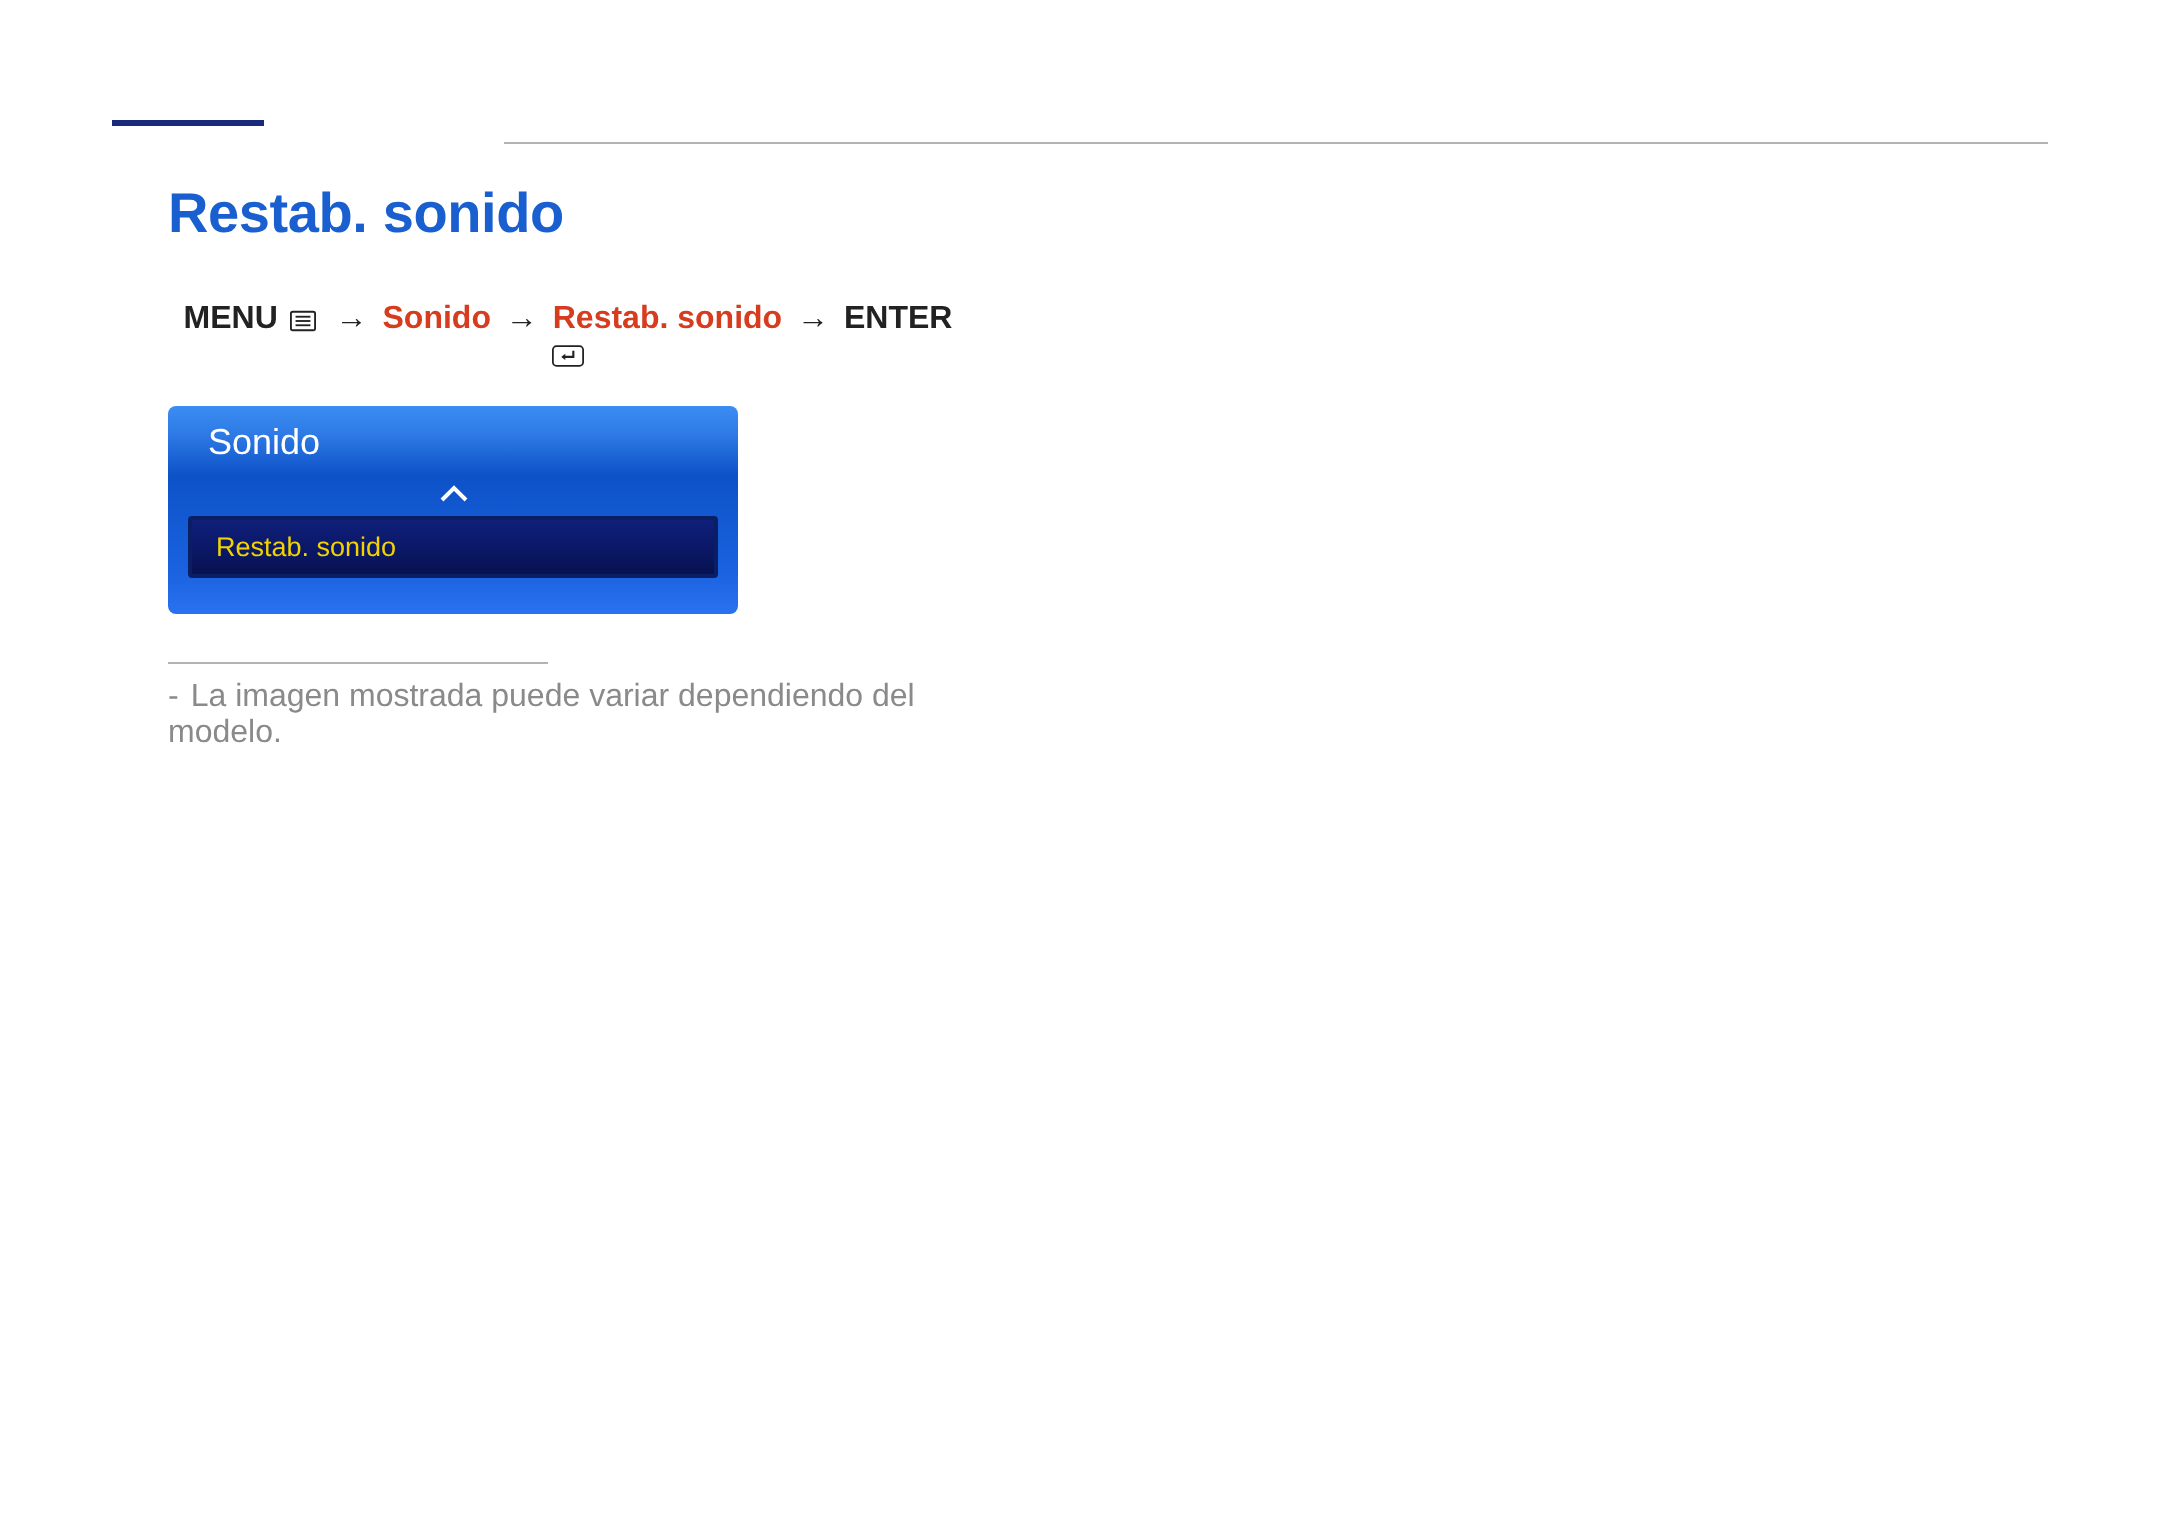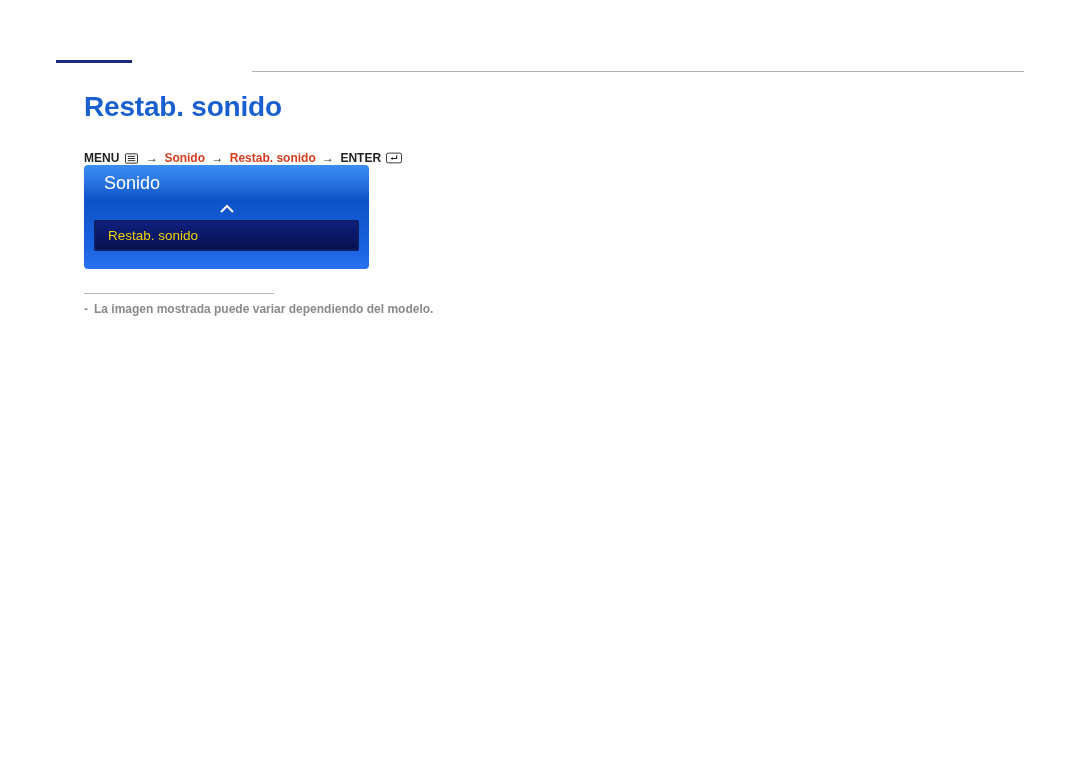--- a/index.html
+++ b/index.html
@@ -44,22 +44,24 @@
       padding-top: 8px;
     }
     .page-title {
       font-size: 28px;
       font-weight: 600;
       color: #1a5fd0;
       margin-bottom: 28px;
       letter-spacing: -0.2px;
     }
     .breadcrumb {
-      font-size: 12px;
+      font-size: 16px;
       color: #2b2b2b;
+      margin-bottom: 16px;
+      text-align: center;
     }
     .breadcrumb .menu-label { font-weight: 700; color: #222; }
     .breadcrumb .arrow { color: #222; margin: 0 3px; }
     .breadcrumb .path-highlight { font-weight: 700; color: #d63c1e; }
     .breadcrumb .enter-label { font-weight: 700; color: #222; }
     .icon-inline {
       display: inline-flex;
       vertical-align: -2px;
       margin: 0 2px;
     }
@@ -111,23 +113,22 @@
       font-size: 13.5px;
     }
     .footnote-sep {
       height: 1px;
       width: 190px;
       background: #b3b3b3;
       margin-top: 24px;
       margin-bottom: 8px;
     }
     .footnote {
-      font-size: 12px;
+      font-size: 16px;
       color: #8a8a8a;
-      font-weight: bold;
     }
     .footnote .dash {
       margin-right: 6px;
     }
   </style>
 </head>
 <body>
 
 <div class="page">
   <div class="top-rule-short"></div>

